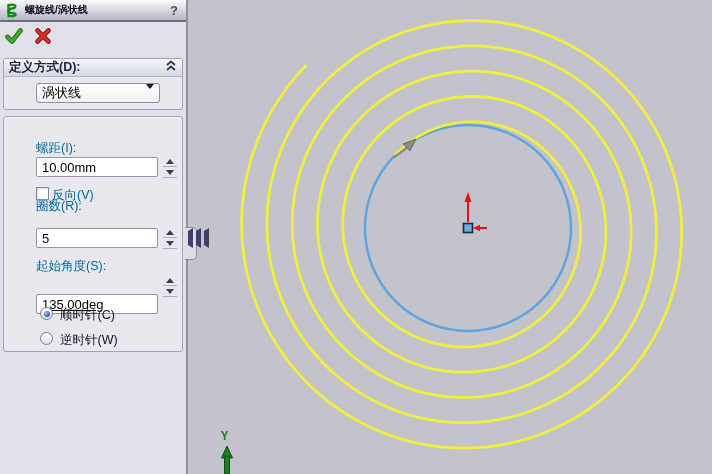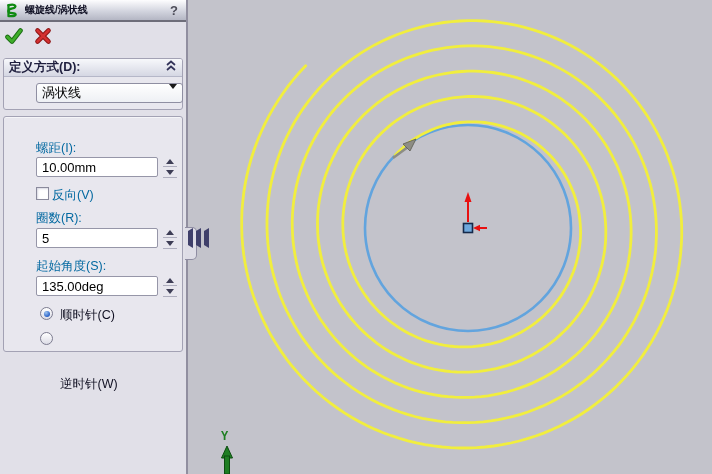--- a/index.html
+++ b/index.html
@@ -48,21 +48,21 @@
 
   .checkbox { position:absolute; left:32px; width:13px; height:13px; background:#fff;
               border:1px solid #8a8a9c; box-shadow:inset 1px 1px 2px #d7d7e2; cursor:pointer; }
 
   .radio { position:absolute; left:36px; width:13px; height:13px; border-radius:50%;
            background:linear-gradient(#fff,#dcdce6); border:1px solid #7c7c90; cursor:pointer; }
   .radio.selected::after { content:""; position:absolute; left:2.5px; top:2.5px; width:6px; height:6px;
            border-radius:50%; background:radial-gradient(circle at 35% 30%, #9cc3f0, #2a62c8 70%); }
   .radio-label { position:absolute; left:56px; font-size:12.5px; color:#101022; white-space:nowrap; }
 
-  .combo { position:absolute; left:32px; top:24px; width:147px; height:20px;
+  .combo { position:absolute; left:32px; top:24px; width:124px; height:20px;
            background:linear-gradient(#ffffff,#eef0f4); border:1px solid #8f8fa2; border-radius:3px;
            display:flex; align-items:flex-start; padding:0 5px; cursor:pointer; }
   .combo-value { flex:1; font-size:13px; color:#000; }
   .combo-arrow { width:0; height:0; border-left:4px solid transparent; border-right:4px solid transparent;
                  border-top:5px solid #1a1a1a; }
 
   
   .viewport { position:absolute; left:188px; top:0; width:524px; height:474px; }
   .viewport svg { display:block; }
 
@@ -125,47 +125,47 @@
             <span class="tri-up"></span>
           </div>
         <div class="spin-btn">
             <span class="tri-dn"></span>
           </div>
       </div>
 
       <span class="checkbox" style="top:70px;"></span>
       <span class="field-label" style="top:70px; left:48px;">反向(V)</span>
 
-      <span class="field-label" style="top:93px;">圈数(R):</span>
+      <span class="field-label" style="top:81px;">圈数(R):</span>
       <input class="txt-input" style="top: 111px;" value="5">
       <div class="spinner" style="top:111px;">
         <div class="spin-btn">
             <span class="tri-up"></span>
           </div>
         <div class="spin-btn">
             <span class="tri-dn"></span>
           </div>
       </div>
 
       <span class="field-label" style="top:141px;">起始角度(S):</span>
-      <input class="txt-input" style="top: 159px;" value="135.00deg">
+      <input class="txt-input" style="top: 177px; text-decoration: underline;" value="135.00deg">
       <div class="spinner" style="top:159px;">
         <div class="spin-btn">
             <span class="tri-up"></span>
           </div>
         <div class="spin-btn">
             <span class="tri-dn"></span>
           </div>
       </div>
 
       <span class="radio selected" style="top:190px;"></span>
       <span class="radio-label" style="top:190px;">顺时针(C)</span>
 
       <span class="radio" style="top:215px;"></span>
-      <span class="radio-label" style="top:215px;margin-top:44px;">逆时针(W)</span>
+      <span class="radio-label" style="top:215px;">逆时针(W)</span>
     </div>
   </div>
 
   <div class="splitter-tab">
     <span class="tri"></span>
     <span class="tri"></span>
     <span class="tri"></span>
   </div>
 
   <div class="viewport" style="background: rgb(195, 195, 203);">

